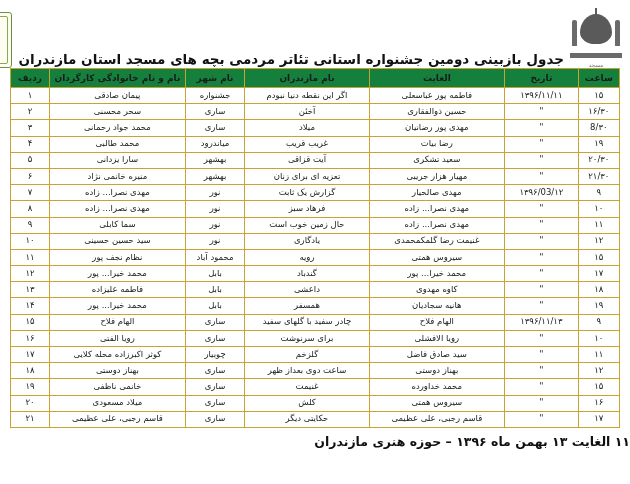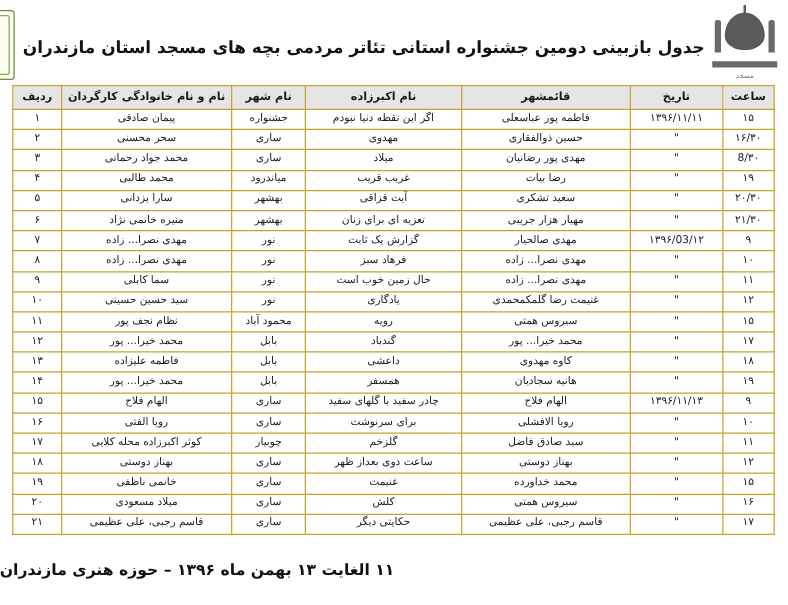--- a/index.html
+++ b/index.html
@@ -21,21 +21,21 @@
     position: relative;
     box-sizing: border-box;
     padding: 0;
   }
 
   
   .header {
     position: relative;
     height: 68px;
     display: flex;
-    align-items: center;
+    align-items: flex-end;
     justify-content: space-between;
     padding: 4px 8px 0 8px;
     box-sizing: border-box;
   }
   .logo-left {
     width: 62px;
     height: 54px;
     flex: 0 0 auto;
     border: 1px solid #6b8f3a;
     border-radius: 3px;
@@ -156,42 +156,42 @@
     padding: 1px 2px;
     text-align: center;
     vertical-align: middle;
     height: 16.2px;
     line-height: 1.15;
     box-sizing: border-box;
     overflow: hidden;
     white-space: nowrap;
   }
   table.schedule thead th {
-    background: #e5e5e5;
+    background: #15803d;
     font-weight: bold;
     font-size: 9px;
     color: #1a1a1a;
     height: 19px;
   }
   table.schedule tbody td {
     background: #ffffff;
     color: #1a1a1a;
   }
   col.c-row    { width: 34px; }
   col.c-dir    { width: 118px; }
   col.c-city   { width: 52px; }
   col.c-play   { width: 108px; }
   col.c-writer { width: 118px; }
   col.c-date   { width: 64px; }
   col.c-time   { width: 36px; }
 
   
   .footer {
-    margin-top: 20px;
-    text-align: left;
+    margin-top: 6px;
+    text-align: right;
     font-size: 12.5px;
     font-weight: bold;
     color: #111111;
   }
 </style>
 </head>
 <body>
 
 <div class="page">
 
@@ -225,42 +225,42 @@
           <col class="c-writer">
           <col class="c-play">
           <col class="c-city">
           <col class="c-dir">
           <col class="c-row">
       </colgroup>
       <thead>
         <tr>
           <th>ساعت</th>
           <th>تاریخ</th>
-          <th>قائمشهر</th>
-          <th>نام اکبرزاده</th>
+          <th>الغایت</th>
+          <th>نام مازندران</th>
           <th>نام شهر</th>
           <th>نام و نام خانوادگی کارگردان</th>
           <th>ردیف</th>
         </tr>
       </thead>
       <tbody id="tbody">
           <tr>
             <td>۱۵</td>
             <td>۱۳۹۶/۱۱/۱۱</td>
             <td>فاطمه پور عباسعلی</td>
             <td>اگر این نقطه دنیا نبودم</td>
             <td>جشنواره</td>
             <td>پیمان صادقی</td>
             <td>۱</td>
           </tr>
           <tr>
             <td>۱۶/۳۰</td>
             <td>"</td>
             <td>حسین ذوالفقاری</td>
-            <td>مهدوی</td>
+            <td>آخئن</td>
             <td>ساری</td>
             <td>سحر محسنی</td>
             <td>۲</td>
           </tr>
           <tr>
             <td>8/۳۰</td>
             <td>"</td>
             <td>مهدی پور رضانیان</td>
             <td>میلاد</td>
             <td>ساری</td>

